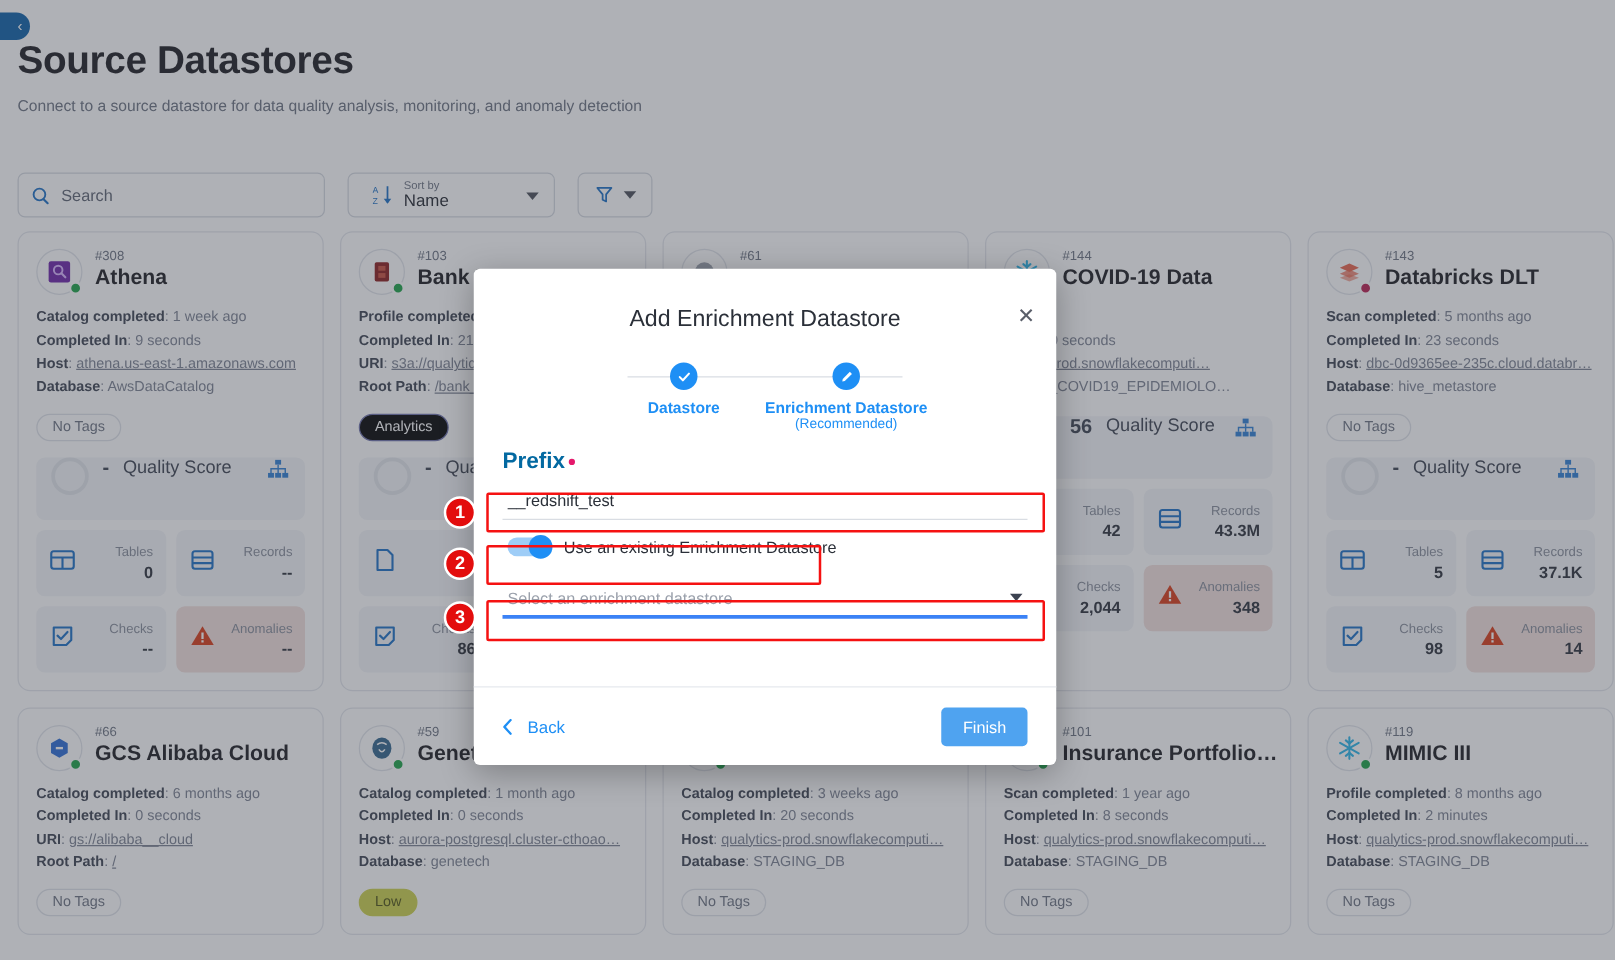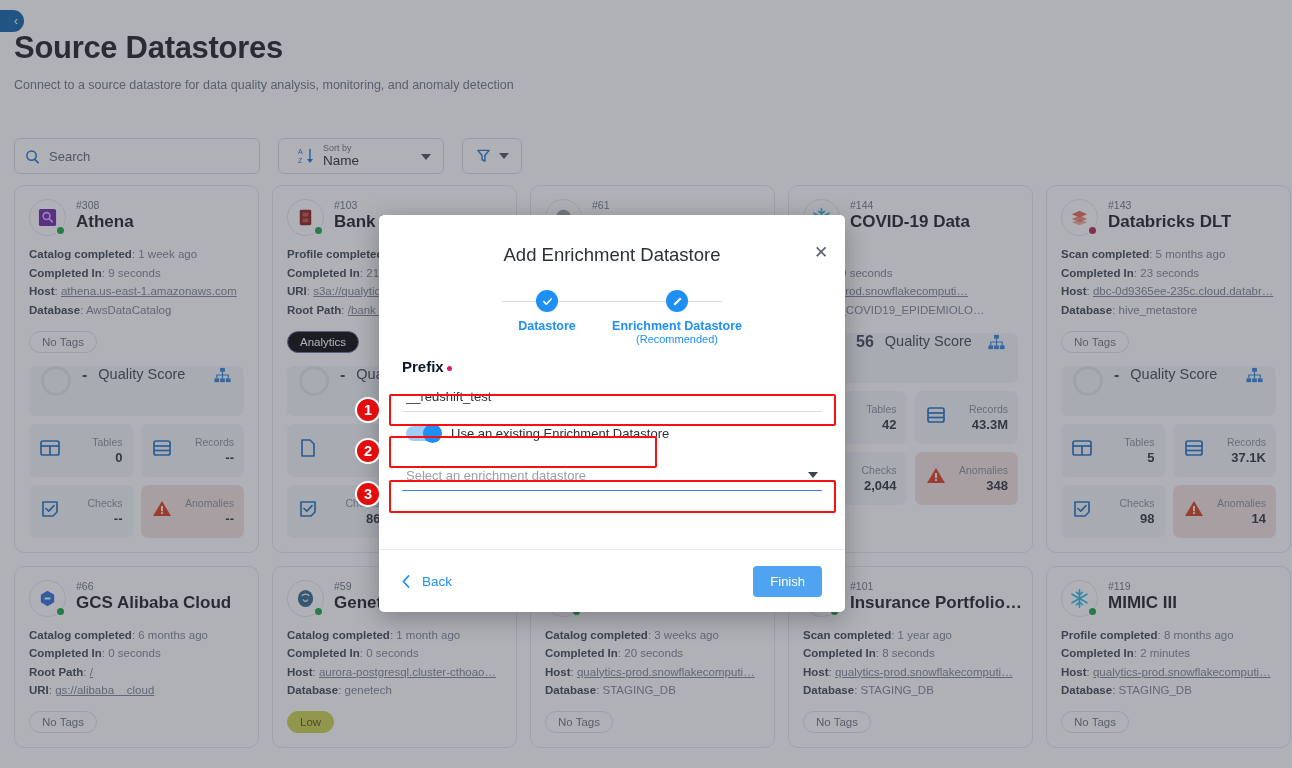--- a/index.html
+++ b/index.html
@@ -135,41 +135,41 @@
     display: flex; align-items: center; justify-content: center;
   }
   .step-lbl { margin-top: 7px; font-size: 12.5px; color: #1e8ff5; font-weight: 600; }
   .step-sub { font-size: 11px; color: #1e8ff5; }
   .step-line {
     position: absolute; top: 11px; left: 50%; width: 220px; height: 1px;
     background: #d9dde3; transform: translateX(-50%);
   }
 
   .form { padding: 6px 23px 0 23px; position: relative; }
-  .field-label { font-size: 15px; color: #0f172a; font-weight: 600; }
+  .field-label { font-size: 18px; color: #0369a1; font-weight: 600; }
   .req-dot { display:inline-block; width:5px; height:5px; border-radius:50%;
              background:#e5186b; vertical-align: middle; margin-left: 3px; }
 
   .txt-input {
     margin-top: 6px; width: 100%; height: 31px; border: none; border-bottom: 1px solid #d9dde3;
     font-size: 13px; color: #2b3039; font-family: "Liberation Sans", sans-serif;
     outline: none; padding: 0 4px; background: transparent;
   }
   .toggle-row { margin-top: 14px; display: flex; align-items: center; gap: 11px; padding-left: 4px; }
   .toggle {
     width: 34px; height: 15px; border-radius: 8px; background: #9ecdf7; position: relative;
   }
   .toggle .knob {
     position: absolute; right: -2px; top: -2px; width: 19px; height: 19px; border-radius: 50%;
     background: #1e8ff5;
   }
   .toggle-lbl { font-size: 13px; color: #2b3039; }
 
   .select-row {
-    margin-top: 19px; width: 100%; height: 31px; border-bottom: 1px solid #3b82f6;
+    margin-top: 19px; width: 100%; height: 31px; border-bottom: 3px solid #3b82f6;
     display: flex; align-items: center; padding: 0 4px;
   }
   .select-ph { font-size: 13px; color: #9aa0ab; flex: 1; }
   .sel-caret { width: 0; height: 0; border-left: 5px solid transparent;
                border-right: 5px solid transparent; border-top: 6px solid #3c4250; }
 
   .modal-foot {
     position: absolute; left: 0; right: 0; bottom: 0; height: 63px;
     border-top: 1px solid #e6e9ee; display: flex; align-items: center;
     justify-content: space-between; padding: 0 23px;
@@ -582,22 +582,22 @@
         <span class="dot" style="background:#1aa245"></span>
       </div>
       <div>
         <div class="card-id">#66</div>
         <div class="card-name">GCS Alibaba Cloud</div>
       </div>
     </div>
     <div class="meta">
             <div class="row"><b>Catalog completed</b>: <span class="">6 months ago</span></div>
             <div class="row"><b>Completed In</b>: <span class="">0 seconds</span></div>
+            <div class="row"><b>URI</b>: <span class="lk">gs://alibaba__cloud</span></div>
             <div class="row"><b>Root Path</b>: <span class="lk">/</span></div>
-            <div class="row"><b>URI</b>: <span class="lk">gs://alibaba__cloud</span></div>
           </div>
     <div class="tag">No Tags</div></div>
         <div class="card">
     <div class="card-head">
       <div class="logo-ring">
         <svg width="21" height="21" viewBox="0 0 22 22">
                 <ellipse cx="11" cy="11" rx="8" ry="9" fill="#31648c"></ellipse>
                 <path d="M7 8 Q11 5 15 8 M8.5 12 Q11 16 13.5 12" stroke="#fff" stroke-width="1.3" fill="none"></path>
               </svg>
         <span class="dot" style="background:#1aa245"></span>

